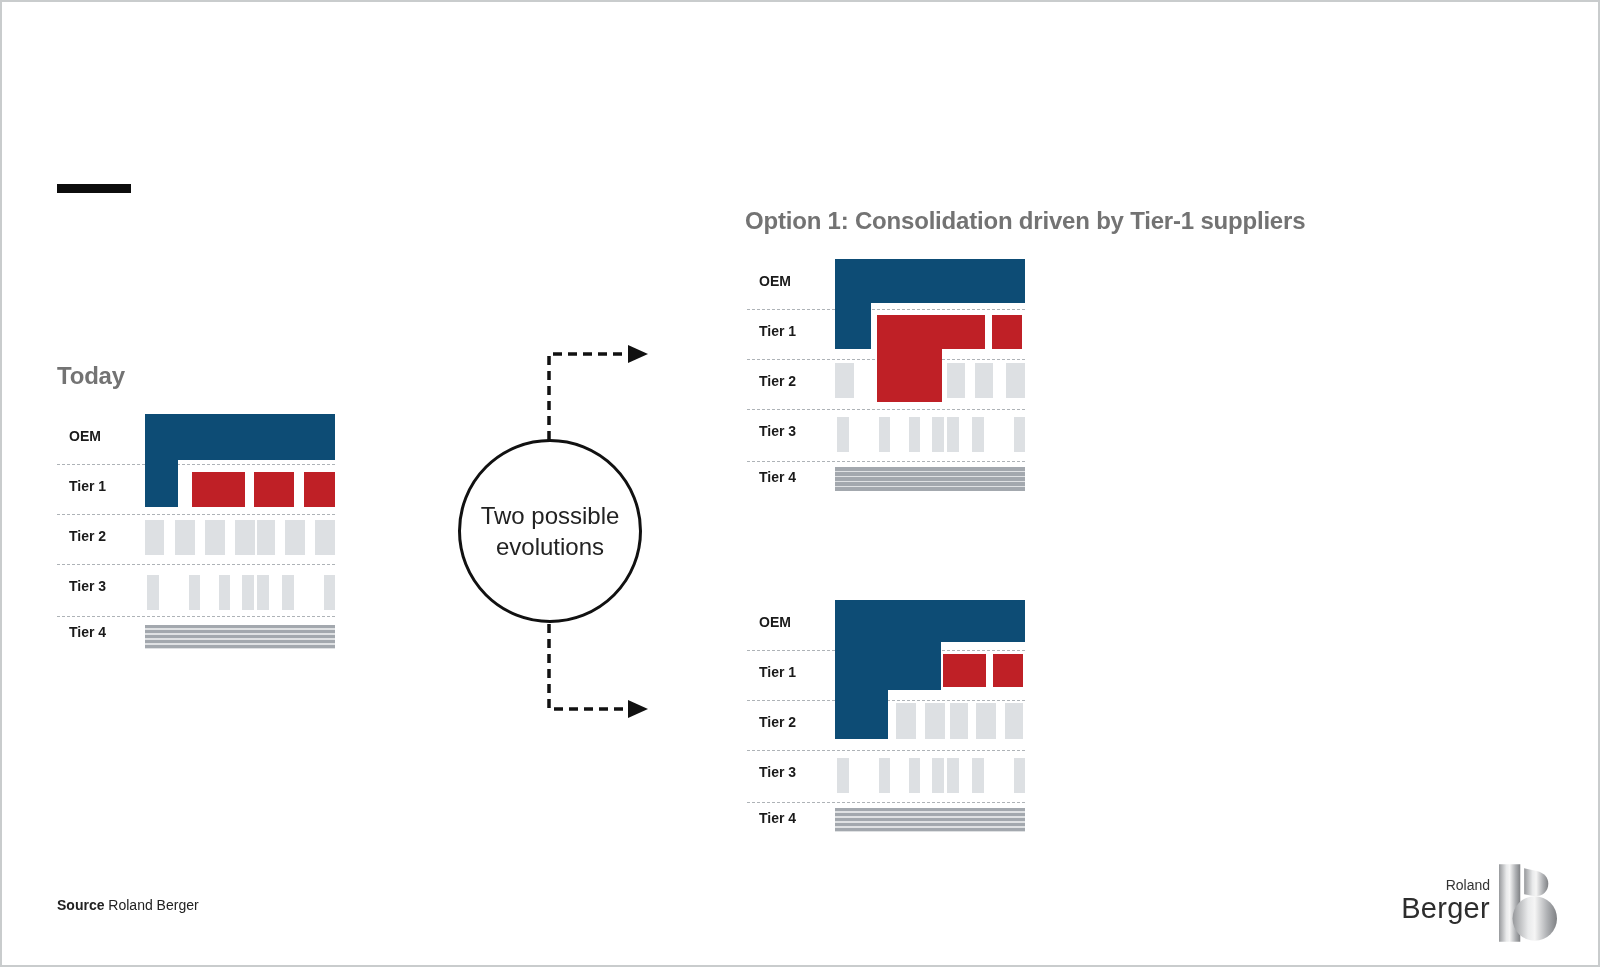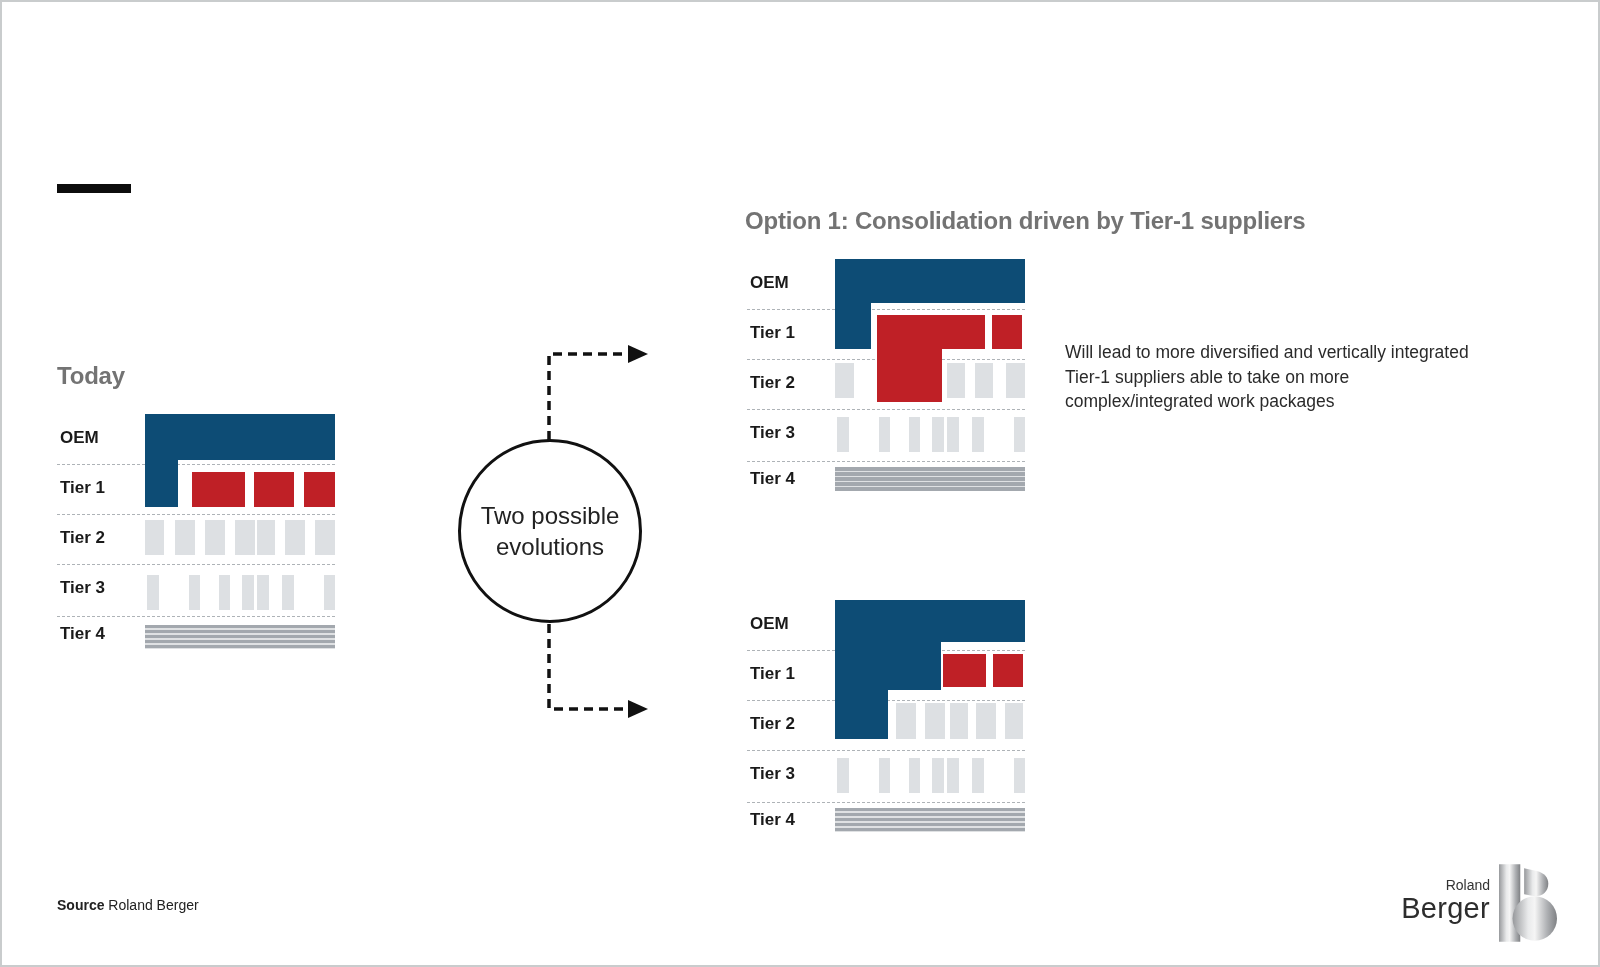--- a/index.html
+++ b/index.html
@@ -17,21 +17,21 @@
   .sec-heading{position:absolute;margin:0;font-size:24px;font-weight:700;color:#737373;letter-spacing:-0.2px;}
   .today-heading{left:55px;top:360px;}
   .opt1-heading{left:743px;top:205px;}
   .opt2-heading{left:743px;top:538px;}
 
   .diagram{position:absolute;display:flex;width:278px;height:235px;}
   .diagram-today{left:55px;top:412px;}
   .diagram-opt1{left:745px;top:257px;}
   .diagram-opt2{left:745px;top:598px;}
   .d-labels{position:relative;width:88px;height:235px;flex:0 0 88px;}
-  .d-label{position:absolute;left:3px;font-size:17px;font-weight:700;color:#1a1a1a;white-space:nowrap;}
+  .d-label{position:absolute;left:12px;font-size:14px;font-weight:700;color:#1a1a1a;white-space:nowrap;}
   .d-chart{position:relative;width:190px;height:235px;flex:0 0 190px;}
   .d-sep{position:absolute;left:0;width:100%;height:0;border-top:1px dashed #aeb3b7;z-index:1;}
   .d-block{position:absolute;z-index:2;}
 
   .evo-circle{
     position:absolute;left:456px;top:437px;width:184px;height:184px;box-sizing:border-box;
     border:3px solid #111;border-radius:50%;background:#fff;z-index:3;
     display:flex;flex-direction:column;align-items:center;justify-content:center;
     font-size:24px;line-height:31px;color:#222;text-align:center;
   }
@@ -137,21 +137,20 @@
         <div class="d-block" style="left: 112px; top: 158px; width: 12px; height: 35px; background: rgb(221, 224, 227);"></div>
         <div class="d-block" style="left: 137px; top: 158px; width: 12px; height: 35px; background: rgb(221, 224, 227);"></div>
         <div class="d-block" style="left: 179px; top: 158px; width: 11px; height: 35px; background: rgb(221, 224, 227);"></div>
         <div class="d-block" style="left: 0px; top: 208px; width: 190px; height: 24px; background: repeating-linear-gradient(rgb(163, 168, 174) 0px, rgb(163, 168, 174) 3.5px, rgb(223, 225, 227) 3.5px, rgb(223, 225, 227) 5px);"></div>
       </div>
   <div class="d-sep" style="top: 50px;"></div>
       <div class="d-sep" style="top: 100px;"></div>
       <div class="d-sep" style="top: 150px;"></div>
       <div class="d-sep" style="top: 202px;"></div>
     </div>
-  <p class="desc desc-1">Will lead to more diversified and vertically integrated Tier-1 suppliers able to take on more complex/integrated work packages</p>
 
   <div class="diagram diagram-opt2">
     <div class="d-labels">
         <div class="d-label" style="top: 14px;">OEM</div>
         <div class="d-label" style="top: 64px;">Tier 1</div>
         <div class="d-label" style="top: 114px;">Tier 2</div>
         <div class="d-label" style="top: 164px;">Tier 3</div>
         <div class="d-label" style="top: 210px;">Tier 4</div>
       </div>
     <div class="d-chart">

